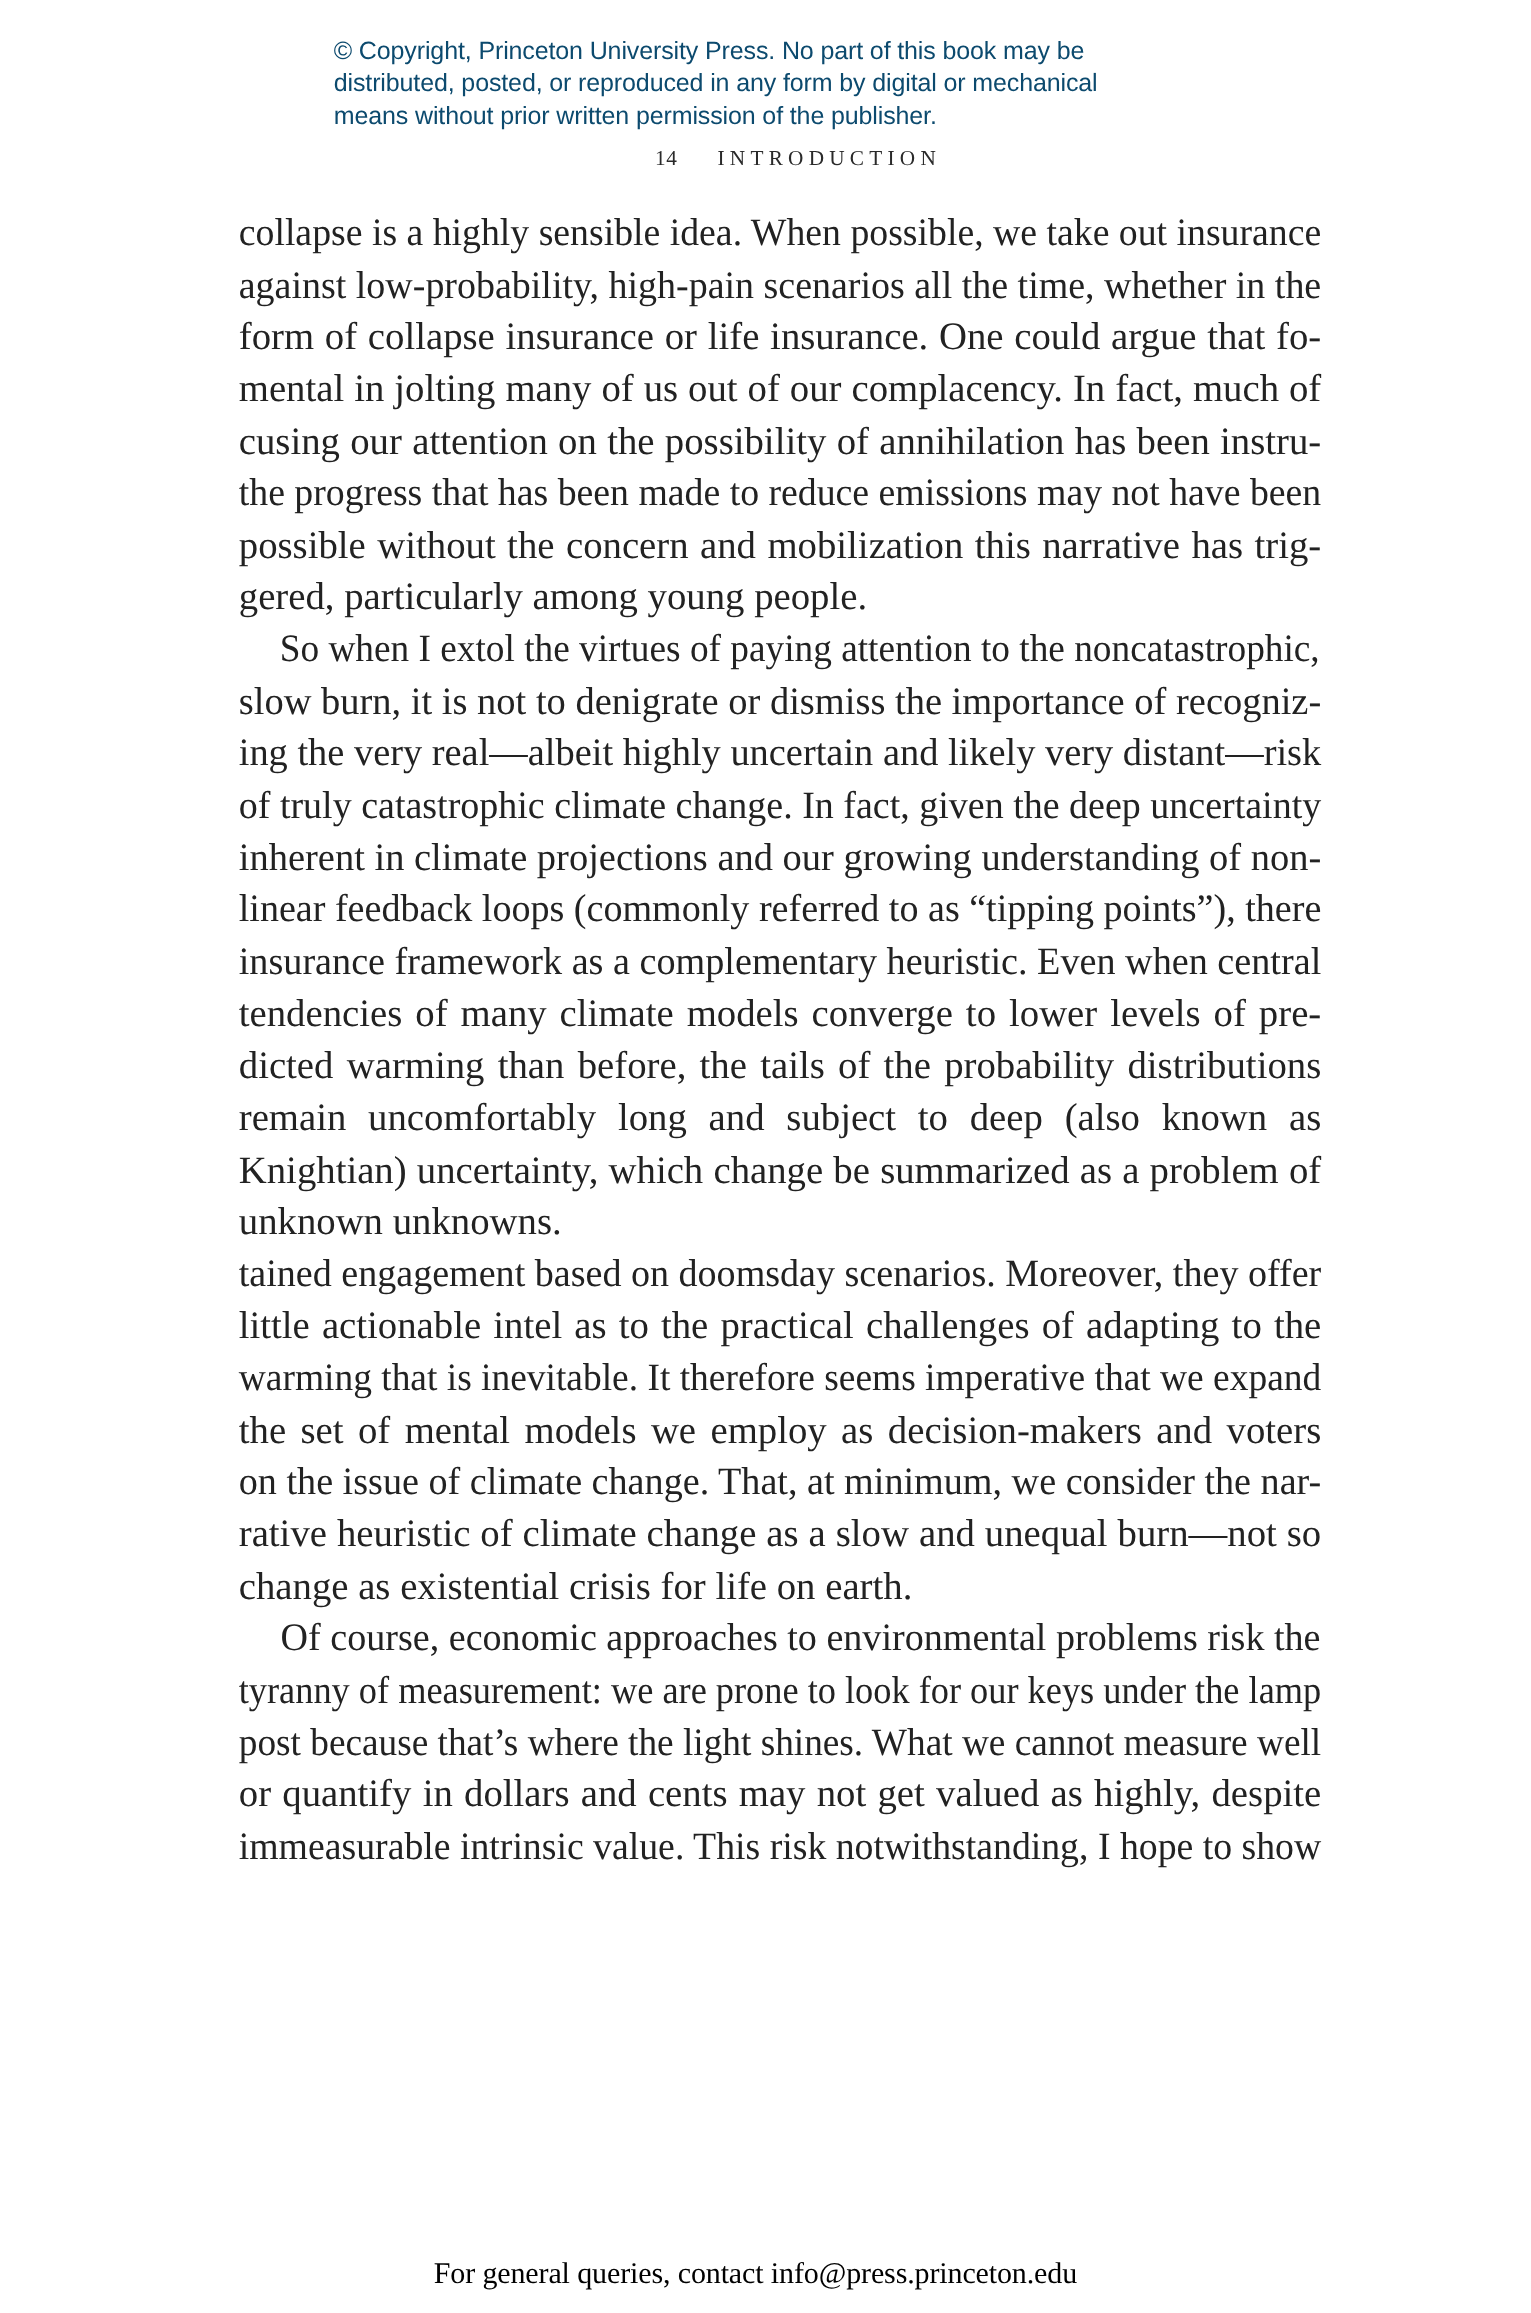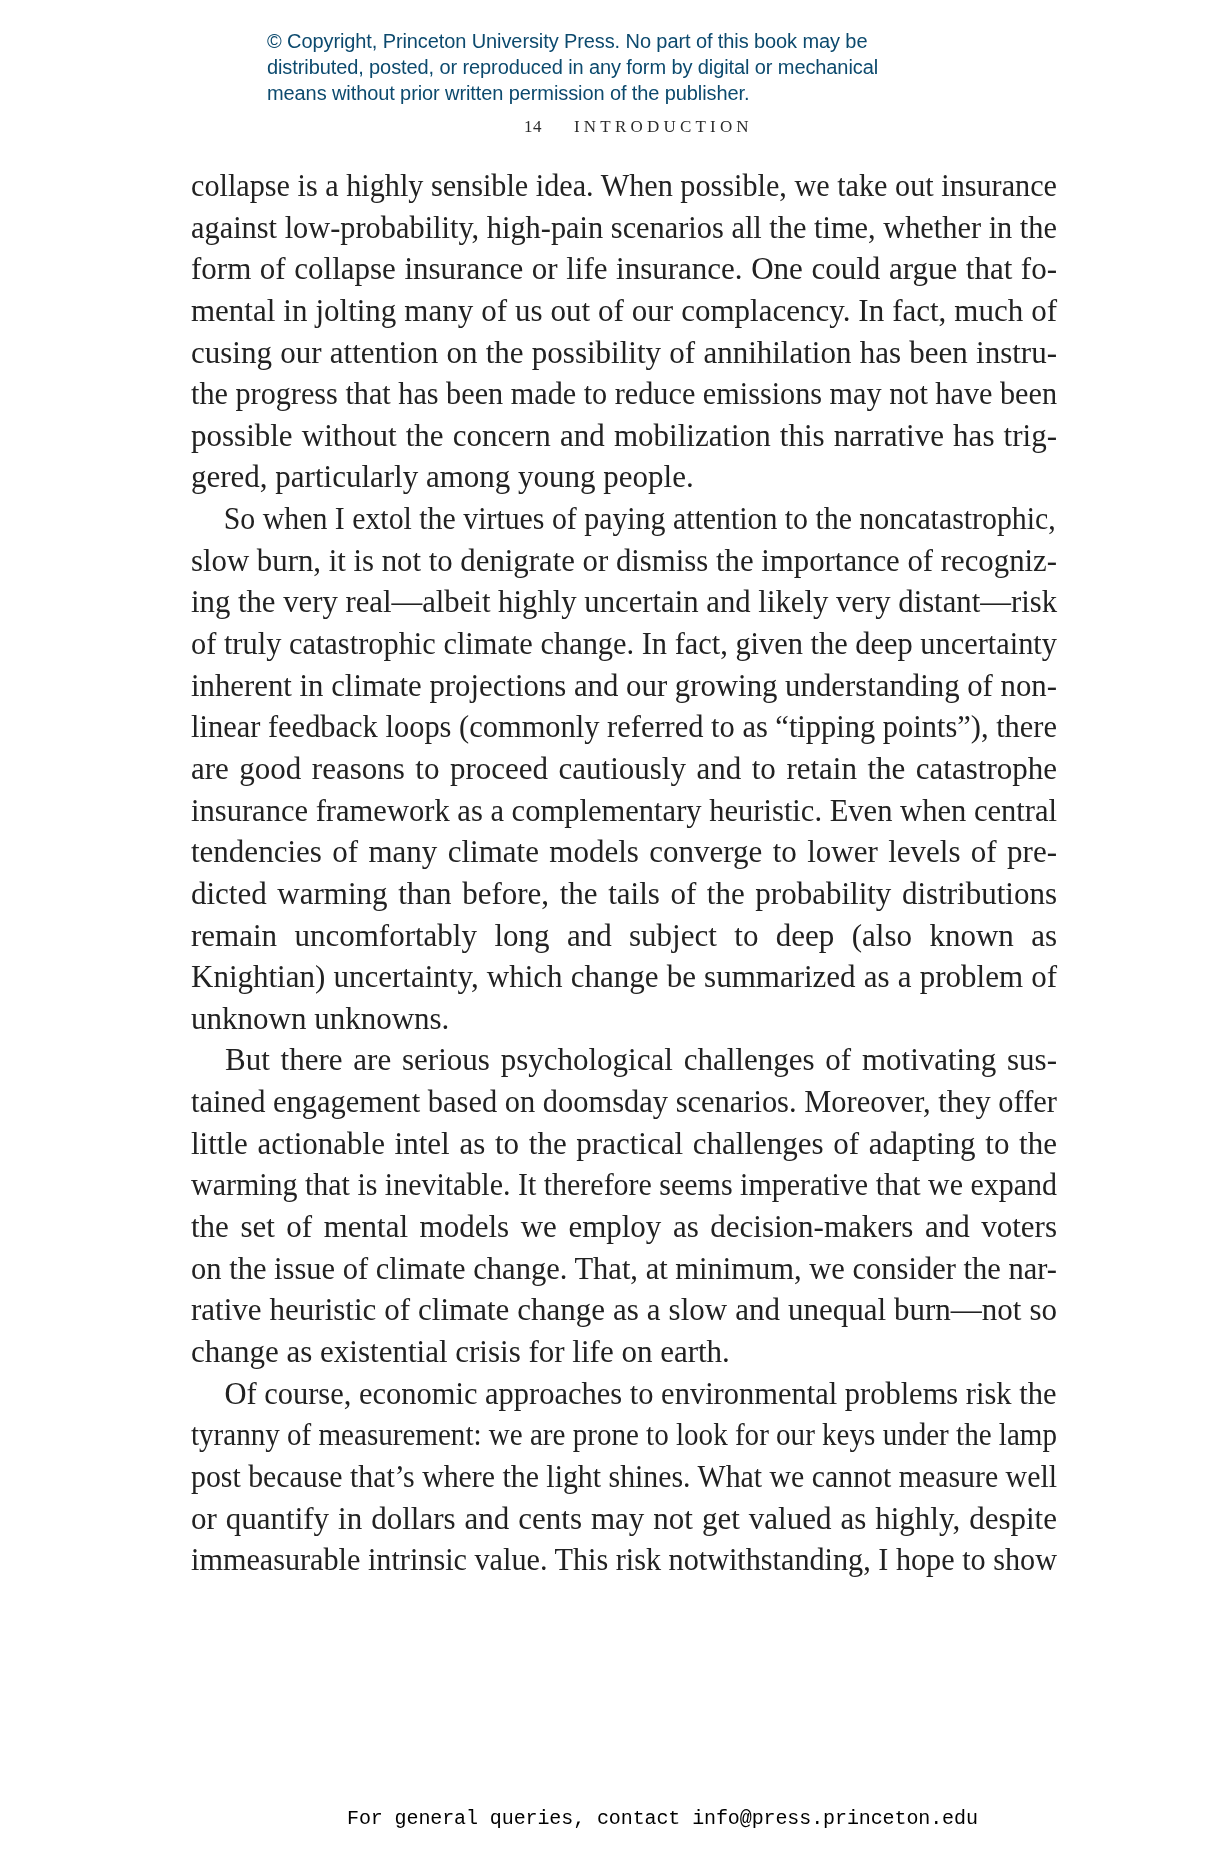--- a/index.html
+++ b/index.html
@@ -68,22 +68,22 @@
     .line.last {
       text-align-last: left;
     }
     .line.indent {
       padding-left: 34px;
     }
     .footer {
       position: absolute;
       left: 347px;
       top: 1806px;
-      font-family: Liberation Mono, monospace;
-      font-size: 20px;
+      font-family: Liberation Serif, serif;
+      font-size: 24px;
       line-height: 26px;
       color: #000;
       white-space: nowrap;
       letter-spacing: -0.1px;
     }
   </style>
 </head>
 <body>
 
 <div class="copyright">
@@ -107,30 +107,28 @@
       <span class="line">possible without the concern and mobilization this narrative has trig-</span>
       <span class="line last">gered, particularly among young people.</span>
     </div>
     <div>
       <span class="line indent" style="transform-origin: left center; letter-spacing: 0px; word-spacing: 0px; text-align-last: left; transform: scaleX(0.9626); width: 898.359px;">So when I extol the virtues of paying attention to the noncatastrophic,</span>
       <span class="line" style="transform-origin: left center; letter-spacing: 0px; word-spacing: 0px; text-align-last: left; transform: scaleX(0.993); width: 872.125px;">slow burn, it is not to denigrate or dismiss the importance of recogniz-</span>
       <span class="line" style="transform-origin: left center; letter-spacing: 0px; word-spacing: 0px; text-align-last: left; transform: scaleX(0.9911); width: 873.797px;">ing the very real—albeit highly uncertain and likely very distant—risk</span>
       <span class="line" style="transform-origin: left center; letter-spacing: 0px; word-spacing: 0px; text-align-last: left; transform: scaleX(0.9806); width: 883.125px;">of truly catastrophic climate change. In fact, given the deep uncertainty</span>
       <span class="line" style="transform-origin: left center; letter-spacing: 0px; word-spacing: 0px; text-align-last: left; transform: scaleX(0.993); width: 872.094px;">inherent in climate projections and our growing understanding of non-</span>
       <span class="line" style="transform-origin: left center; letter-spacing: 0px; word-spacing: 0px; text-align-last: left; transform: scaleX(0.9825); width: 881.469px;">linear feedback loops (commonly referred to as “tipping points”), there</span>
-      <span class="line">are good reasons to proceed cautiously and to retain the catastrophe</span>
       <span class="line" style="transform-origin: left center; letter-spacing: 0px; word-spacing: 0px; text-align-last: left; transform: scaleX(0.9854); width: 878.828px;">insurance framework as a complementary heuristic. Even when central</span>
       <span class="line">tendencies of many climate models converge to lower levels of pre-</span>
       <span class="line">dicted warming than before, the tails of the probability distributions</span>
       <span class="line">remain uncomfortably long and subject to deep (also known as</span>
       <span class="line">Knightian) uncertainty, which change be summarized as a problem of</span>
       <span class="line last">unknown unknowns.</span>
     </div>
     <div>
-      <span class="line indent">But there are serious psychological challenges of motivating sus-</span>
       <span class="line" style="transform-origin: left center; letter-spacing: 0px; word-spacing: 0px; text-align-last: left; transform: scaleX(0.9825); width: 881.406px;">tained engagement based on doomsday scenarios. Moreover, they offer</span>
       <span class="line">little actionable intel as to the practical challenges of adapting to the</span>
       <span class="line" style="transform-origin: left center; letter-spacing: 0px; word-spacing: 0px; text-align-last: left; transform: scaleX(0.9664); width: 896.094px;">warming that is inevitable. It therefore seems imperative that we expand</span>
       <span class="line">the set of mental models we employ as decision-makers and voters</span>
       <span class="line" style="transform-origin: left center; letter-spacing: 0px; word-spacing: 0px; text-align-last: left; transform: scaleX(0.9847); width: 879.469px;">on the issue of climate change. That, at minimum, we consider the nar-</span>
       <span class="line">rative heuristic of climate change as a slow and unequal burn—not so</span>
       <span class="line last">change as existential crisis for life on earth.</span>
     </div>
     <div>
       <span class="line indent" style="transform-origin: left center; letter-spacing: 0px; word-spacing: 0px; text-align-last: left; transform: scaleX(0.9832); width: 880.203px;">Of course, economic approaches to environmental problems risk the</span>

